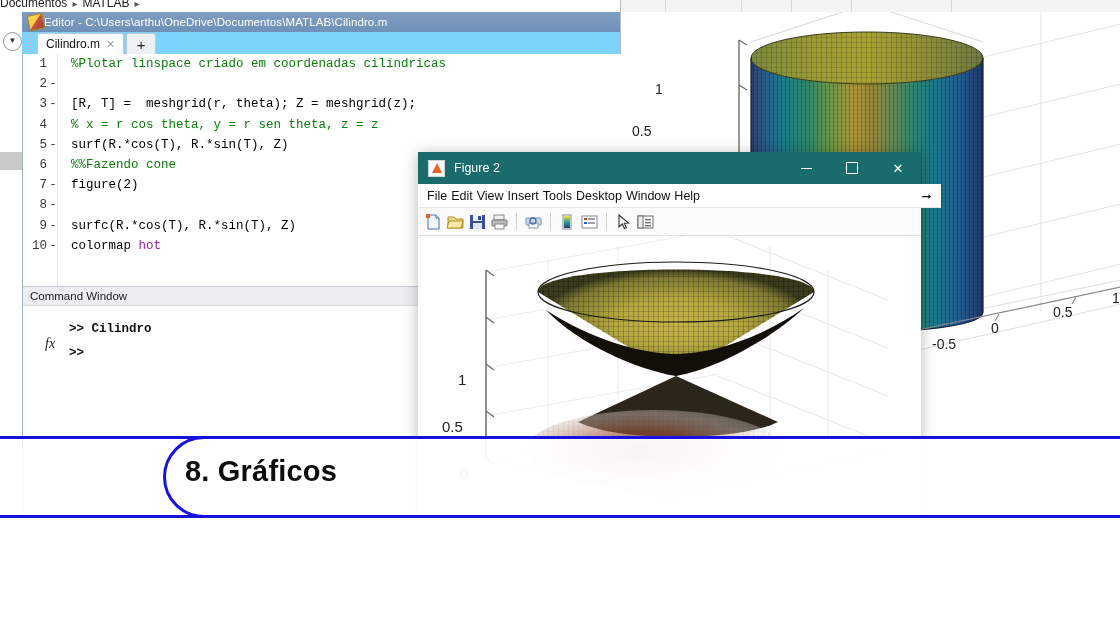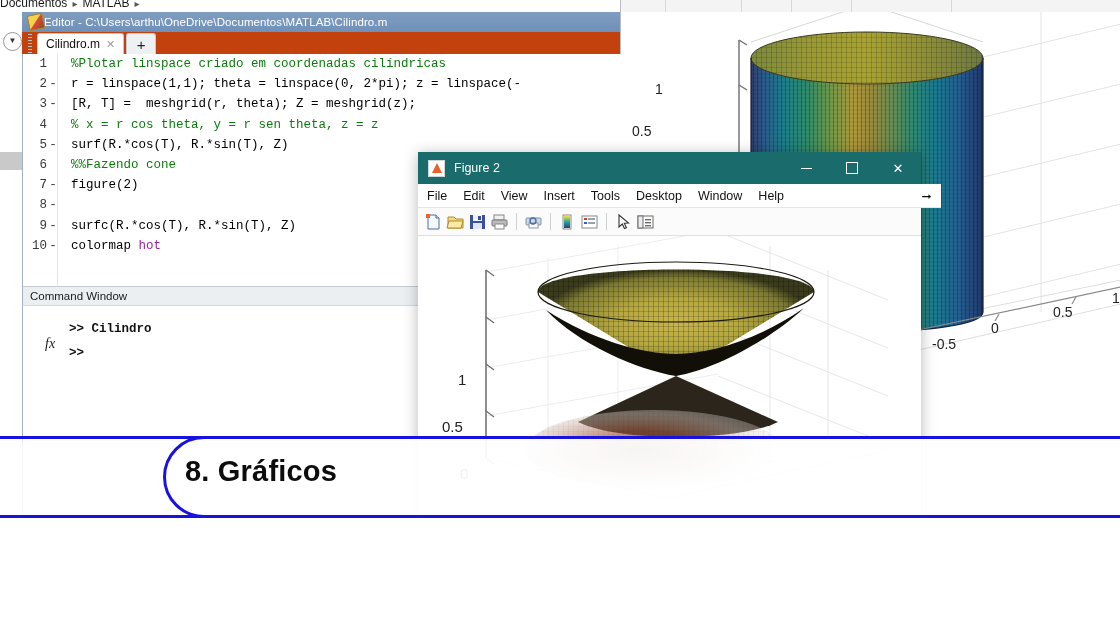--- a/index.html
+++ b/index.html
@@ -39,21 +39,21 @@
   #editor-icon{
     width:14px;height:14px;border-radius:2px;
     background:linear-gradient(135deg,#f6d24c 0%,#f6d24c 45%,#d94b3a 50%,#8d4a2a 100%);
     transform:rotate(-12deg);border:1px solid #b0841f;flex:none;
   }
   #editor-title{font-size:11.5px;color:#ffffff;white-space:nowrap;letter-spacing:.1px;}
 
   
   #editor-tabstrip{
     left:0;top:20px;width:598px;height:22px;
-    background:#c2410c;border-bottom:1px solid #c2c8d0;
+    background:#7dd3fc;border-bottom:1px solid #c2c8d0;
     display:flex;align-items:flex-end;text-align:center;
   }
   #tab-grip{width:10px;height:20px;margin-left:3px;
     background:repeating-linear-gradient(to bottom,#b9bfc7 0 1px,transparent 1px 3px);
     background-position:center;background-size:4px 100%;background-repeat:no-repeat;}
   .etab{
     height:21px;background:#ffffff;border:1px solid #c2c8d0;border-bottom:none;
     border-radius:3px 3px 0 0;display:flex;align-items:center;gap:6px;padding:0 8px;
     font-size:12px;color:#111;margin-left:2px;box-sizing:border-box;
   }
@@ -108,21 +108,21 @@
     width:0;height:0;border-left:5px solid transparent;border-right:5px solid transparent;
     border-bottom:10px solid #e8622a;
   }
   #fig2-title{font-size:12.5px;color:#ffffff;text-align:center;}
   #fig2-winbtns{position:absolute;right:0;top:0;height:32px;display:flex;align-items:center;}
   .wbtn{width:46px;height:32px;display:flex;align-items:center;justify-content:center;color:#ffffff;font-size:13px;}
   .wbtn .dash{width:11px;height:1px;background:#fff;}
   .wbtn .sq{width:10px;height:10px;border:1px solid #fff;}
   #fig2-menubar{
     left:0;top:32px;width:523px;height:24px;background:#ffffff;border-bottom:1px solid #e6e6e6;
-    display:flex;align-items:center;padding-left:9px;box-sizing:border-box;gap:16px;
+    display:flex;align-items:center;padding-left:9px;box-sizing:border-box;gap:4px;
   }
   .mitem{font-size:12.5px;color:#121212;}
   #fig2-menu-arrow{position:absolute;right:10px;top:6px;font-size:11px;color:#111;transform:scaleX(1.1);}
   #fig2-toolbar{
     left:0;top:56px;width:503px;height:28px;background:#fbfbfb;border-bottom:1px solid #e0e0e0;
     display:flex;align-items:center;padding-left:6px;box-sizing:border-box;gap:3px;
   }
   .tbicon{width:19px;height:18px;position:relative;}
   .tbsep{width:1px;height:17px;background:#d0d0d0;margin:0 4px;}
   #fig2-plot{left:0;top:84px;width:503px;height:284px;background:#ffffff;overflow:hidden;}
@@ -288,21 +288,20 @@
     <div class="abs" id="gutter"></div>
     <div class="abs" id="code-rows">
       <div class="crow">
           <span class="cln">1</span>
           <span class="cmk"></span>
           <span class="ctxt com">%Plotar linspace criado em coordenadas cilíndricas</span>
         </div>
       <div class="crow">
           <span class="cln">2</span>
           <span class="cmk">-</span>
-          <span class="ctxt">r = linspace(1,1); theta = linspace(0, 2*pi); z = linspace(-</span>
         </div>
       <div class="crow">
           <span class="cln">3</span>
           <span class="cmk">-</span>
           <span class="ctxt">[R, T] =  meshgrid(r, theta); Z = meshgrid(z);</span>
         </div>
       <div class="crow">
           <span class="cln">4</span>
           <span class="cmk"></span>
           <span class="ctxt com">% x = r cos theta, y = r sen theta, z = z</span>

